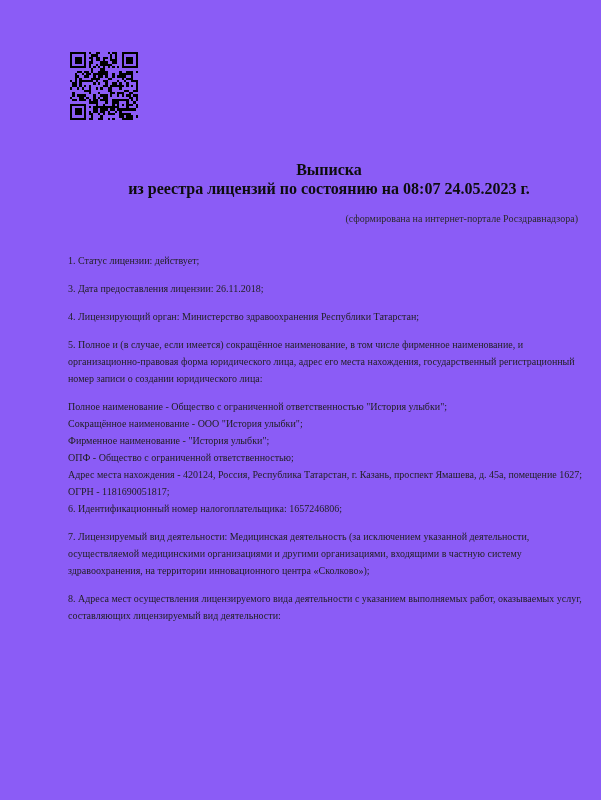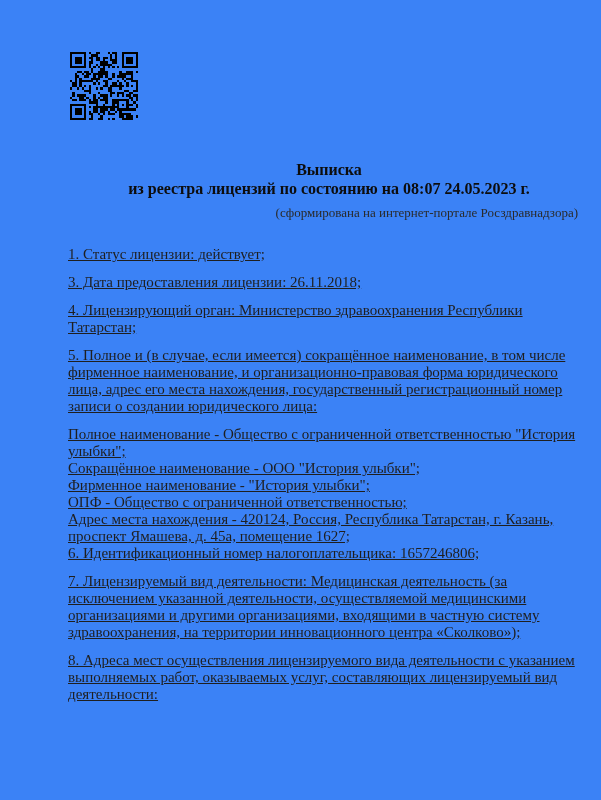--- a/index.html
+++ b/index.html
@@ -1,21 +1,21 @@
 <!DOCTYPE html>
 <html><head>
 <meta charset="utf-8">
 <style>
   * { margin: 0; padding: 0; box-sizing: border-box; }
   html, body { background: #ffffff; }
   .page {
     position: relative;
     width: 601px;
     height: 800px;
-    background: #3b82f6;
+    background: #8b5cf6;
     font-family: "Liberation Serif", serif;
     color: #1f1f1f;
     overflow: hidden;
   }
   .qr {
     position: absolute;
     left: 70px;
     top: 52px;
     width: 68px;
     height: 68px;
@@ -28,28 +28,28 @@
   }
   .title {
     margin-top: 160px;
     text-align: center;
     font-weight: bold;
     font-size: 16px;
     line-height: 19px;
     color: #0d0d0d;
   }
   .subtitle {
-    margin-top: 8px;
+    margin-top: 14px;
     text-align: right;
     padding-right: 12px;
-    font-size: 13px;
+    font-size: 10px;
     line-height: 14px;
     color: #2a2a2a;
   }
-  .body-text { font-size: 15px; line-height: 17px; text-decoration: underline; }
+  .body-text { font-size: 10px; line-height: 17px; }
   .para { margin-bottom: 11px; }
   .para.first { margin-top: 26px; }
   .org-block { }
   .org-line { }
 </style>
 </head>
 <body>
 
 <div class="page">
 
@@ -482,20 +482,21 @@
       <p class="para">3. Дата предоставления лицензии: 26.11.2018;</p>
       <p class="para">4. Лицензирующий орган: Министерство здравоохранения Республики Татарстан;</p>
       <p class="para">5. Полное и (в случае, если имеется) сокращённое наименование, в том числе фирменное наименование, и организационно-правовая форма юридического лица, адрес его места нахождения, государственный регистрационный номер записи о создании юридического лица:</p>
 
       <div class="org-block">
         <div class="org-line">Полное наименование - Общество с ограниченной ответственностью "История улыбки";</div>
         <div class="org-line">Сокращённое наименование - ООО "История улыбки";</div>
         <div class="org-line">Фирменное наименование - "История улыбки";</div>
         <div class="org-line">ОПФ - Общество с ограниченной ответственностью;</div>
         <div class="org-line">Адрес места нахождения - 420124, Россия, Республика Татарстан, г. Казань, проспект Ямашева, д. 45а, помещение 1627;</div>
+        <div class="org-line">ОГРН - 1181690051817;</div>
       </div>
 
       <p class="para">6. Идентификационный номер налогоплательщика: 1657246806;</p>
       <p class="para">7. Лицензируемый вид деятельности: Медицинская деятельность (за исключением указанной деятельности, осуществляемой медицинскими организациями и другими организациями, входящими в частную систему здравоохранения, на территории инновационного центра «Сколково»);</p>
       <p class="para">8. Адреса мест осуществления лицензируемого вида деятельности с указанием выполняемых работ, оказываемых услуг, составляющих лицензируемый вид деятельности:</p>
     </div>
 
   </div>
 </div>
 

